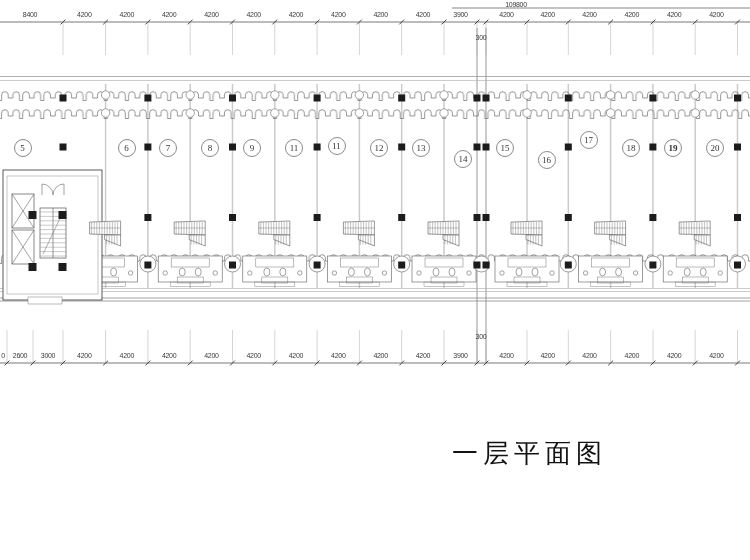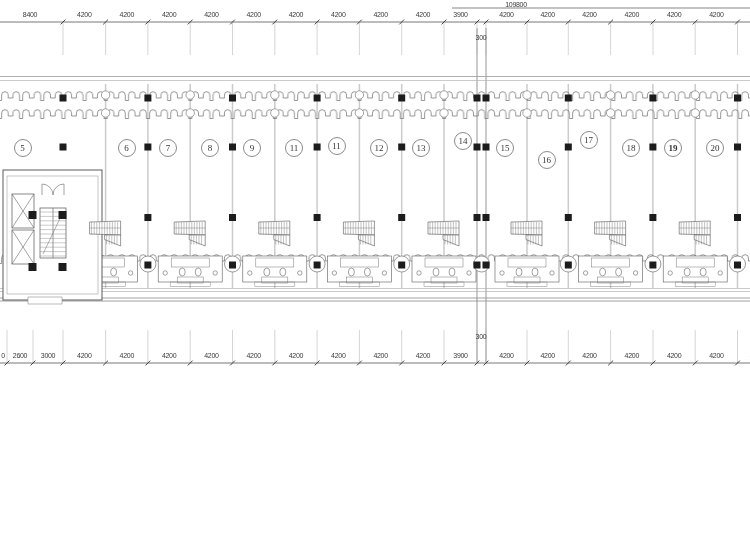--- a/index.html
+++ b/index.html
@@ -540,21 +540,22 @@
   <div id="bubbles">
       <div class="bubble" style="left: 13.5px; top: 139px;">5</div>
       <div class="bubble" style="left: 117.5px; top: 139px;">6</div>
       <div class="bubble" style="left: 159px; top: 139px;">7</div>
       <div class="bubble" style="left: 201px; top: 139px;">8</div>
       <div class="bubble" style="left: 243px; top: 139px;">9</div>
       <div class="bubble" style="left: 285px; top: 139px;">11</div>
       <div class="bubble" style="left: 327.5px; top: 137px;">11</div>
       <div class="bubble" style="left: 370px; top: 139px;">12</div>
       <div class="bubble" style="left: 412px; top: 139px; font-family: Liberation Serif, serif;">13</div>
-      <div class="bubble" style="left: 454px; top: 132px;">14</div>
+      <div class="bubble" style="left: 454px; top: 150px;">14</div>
       <div class="bubble" style="left: 496px; top: 139px;">15</div>
       <div class="bubble" style="left: 537.5px; top: 139px; margin-top: 12px;">16</div>
       <div class="bubble" style="left: 579.5px; top: 131px;">17</div>
       <div class="bubble" style="left: 622px; top: 139px;">18</div>
       <div class="bubble" style="left: 664px; top: 139px; font-weight: bold;">19</div>
       <div class="bubble" style="left: 706px; top: 139px;">20</div>
     </div>
+  <div id="plan-title">一层平面图</div>
 </div>
 
 </body></html>

